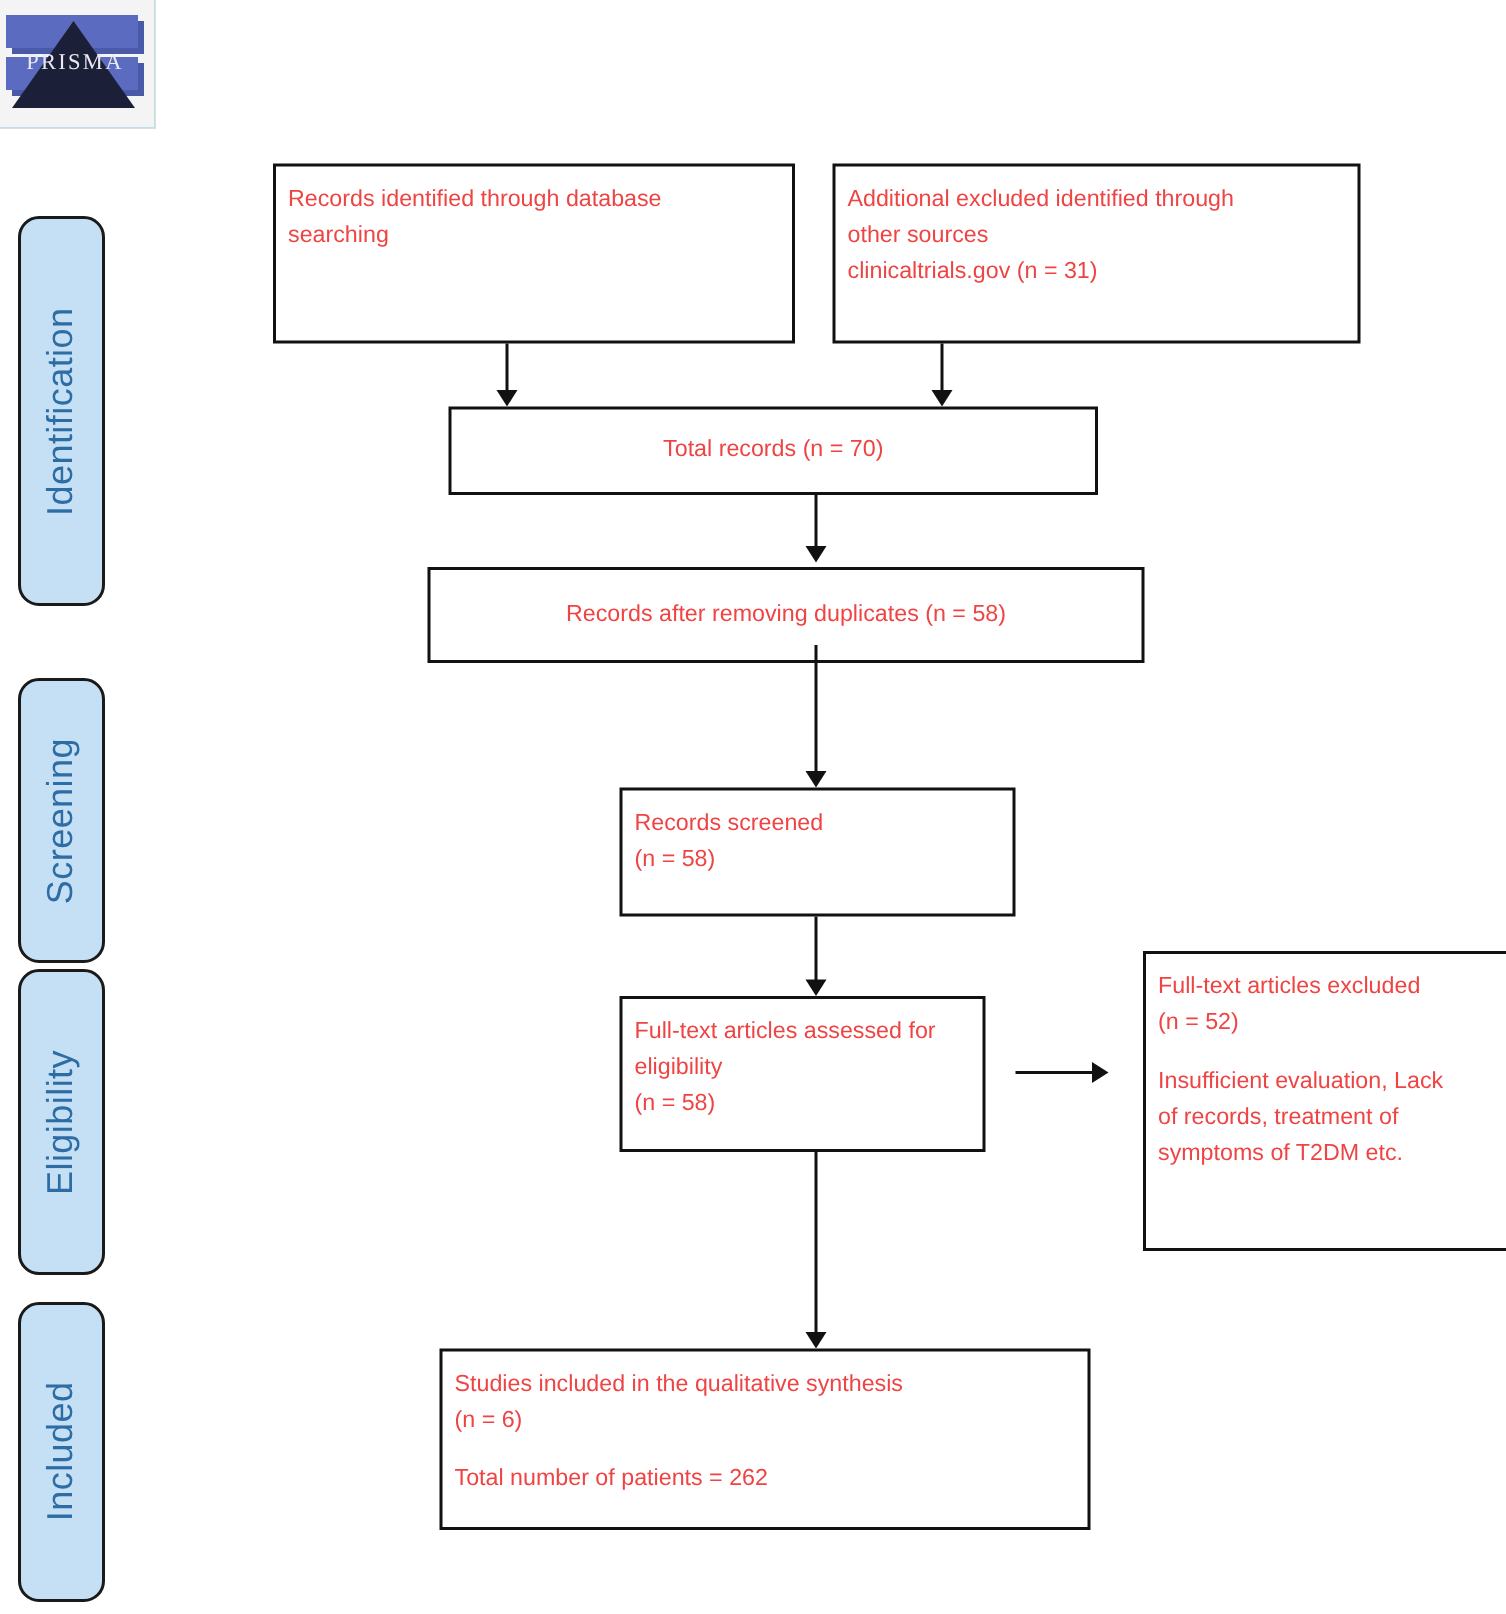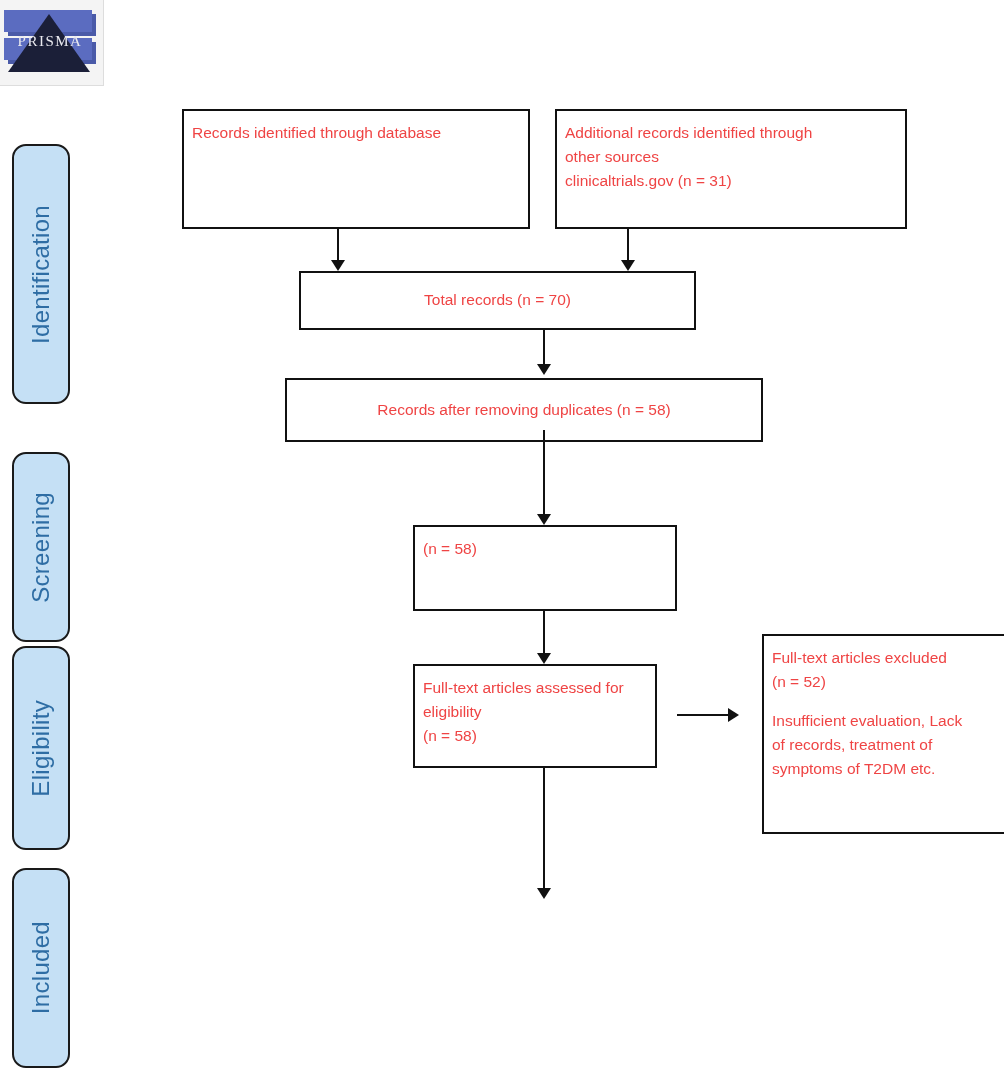--- a/index.html
+++ b/index.html
@@ -147,56 +147,58 @@
   </div>
   <div class="stage" style="top:646px; height:204px;">
     <span>Eligibility</span>
   </div>
   <div class="stage" style="top:868px; height:200px;">
     <span>Included</span>
   </div>
 
   <div class="box" style="left:182px; top:109px; width:348px; height:120px;">
     <span class="line">Records identified through database</span>
+    <span class="line">searching</span>
   </div>
 
   <div class="box" style="left:555px; top:109px; width:352px; height:120px;">
-    <span class="line">Additional records identified through</span>
+    <span class="line">Additional excluded identified through</span>
     <span class="line">other sources</span>
     <span class="line">clinicaltrials.gov (n = 31)</span>
   </div>
 
   <div class="arrow-v" style="left:330px; top:229px; width:16px; height:42px;">
     <div class="shaft" style="height:32px;"></div>
     <div class="head"></div>
   </div>
   <div class="arrow-v" style="left:620px; top:229px; width:16px; height:42px;">
     <div class="shaft" style="height:32px;"></div>
     <div class="head"></div>
   </div>
 
-  <div class="box vcenter" style="left:299px; top:271px; width:397px; height:59px;">
+  <div class="box vcenter" style="left:299px; top:271px; width:433px; height:59px;">
     <span class="line">Total records (n = 70)</span>
   </div>
 
   <div class="arrow-v" style="left:536px; top:330px; width:16px; height:45px;">
     <div class="shaft" style="height:35px;"></div>
     <div class="head"></div>
   </div>
 
   <div class="box vcenter" style="left:285px; top:378px; width:478px; height:64px;">
     <span class="line">Records after removing duplicates (n = 58)</span>
   </div>
 
   <div class="arrow-v" style="left:536px; top:430px; width:16px; height:95px;">
     <div class="shaft" style="height:85px;"></div>
     <div class="head"></div>
   </div>
 
   <div class="box" style="left:413px; top:525px; width:264px; height:86px;">
+    <span class="line">Records screened</span>
     <span class="line">(n = 58)</span>
   </div>
 
   <div class="arrow-v" style="left:536px; top:611px; width:16px; height:53px;">
     <div class="shaft" style="height:43px;"></div>
     <div class="head"></div>
   </div>
 
   <div class="box" style="left:413px; top:664px; width:244px; height:104px;">
     <span class="line">Full-text articles assessed for</span>
@@ -216,14 +218,20 @@
     <span class="line">Insufficient evaluation, Lack</span>
     <span class="line">of records, treatment of</span>
     <span class="line">symptoms of T2DM etc.</span>
   </div>
 
   <div class="arrow-v" style="left:536px; top:768px; width:16px; height:131px;">
     <div class="shaft" style="height:121px;"></div>
     <div class="head"></div>
   </div>
 
+  <div class="box" style="left:293px; top:899px; width:434px; height:121px;">
+    <span class="line">Studies included in the qualitative synthesis</span>
+    <span class="line">(n = 6)</span>
+    <span class="spacer"></span>
+    <span class="line">Total number of patients = 262</span>
+  </div>
 
 </div>
 
 </body></html>

